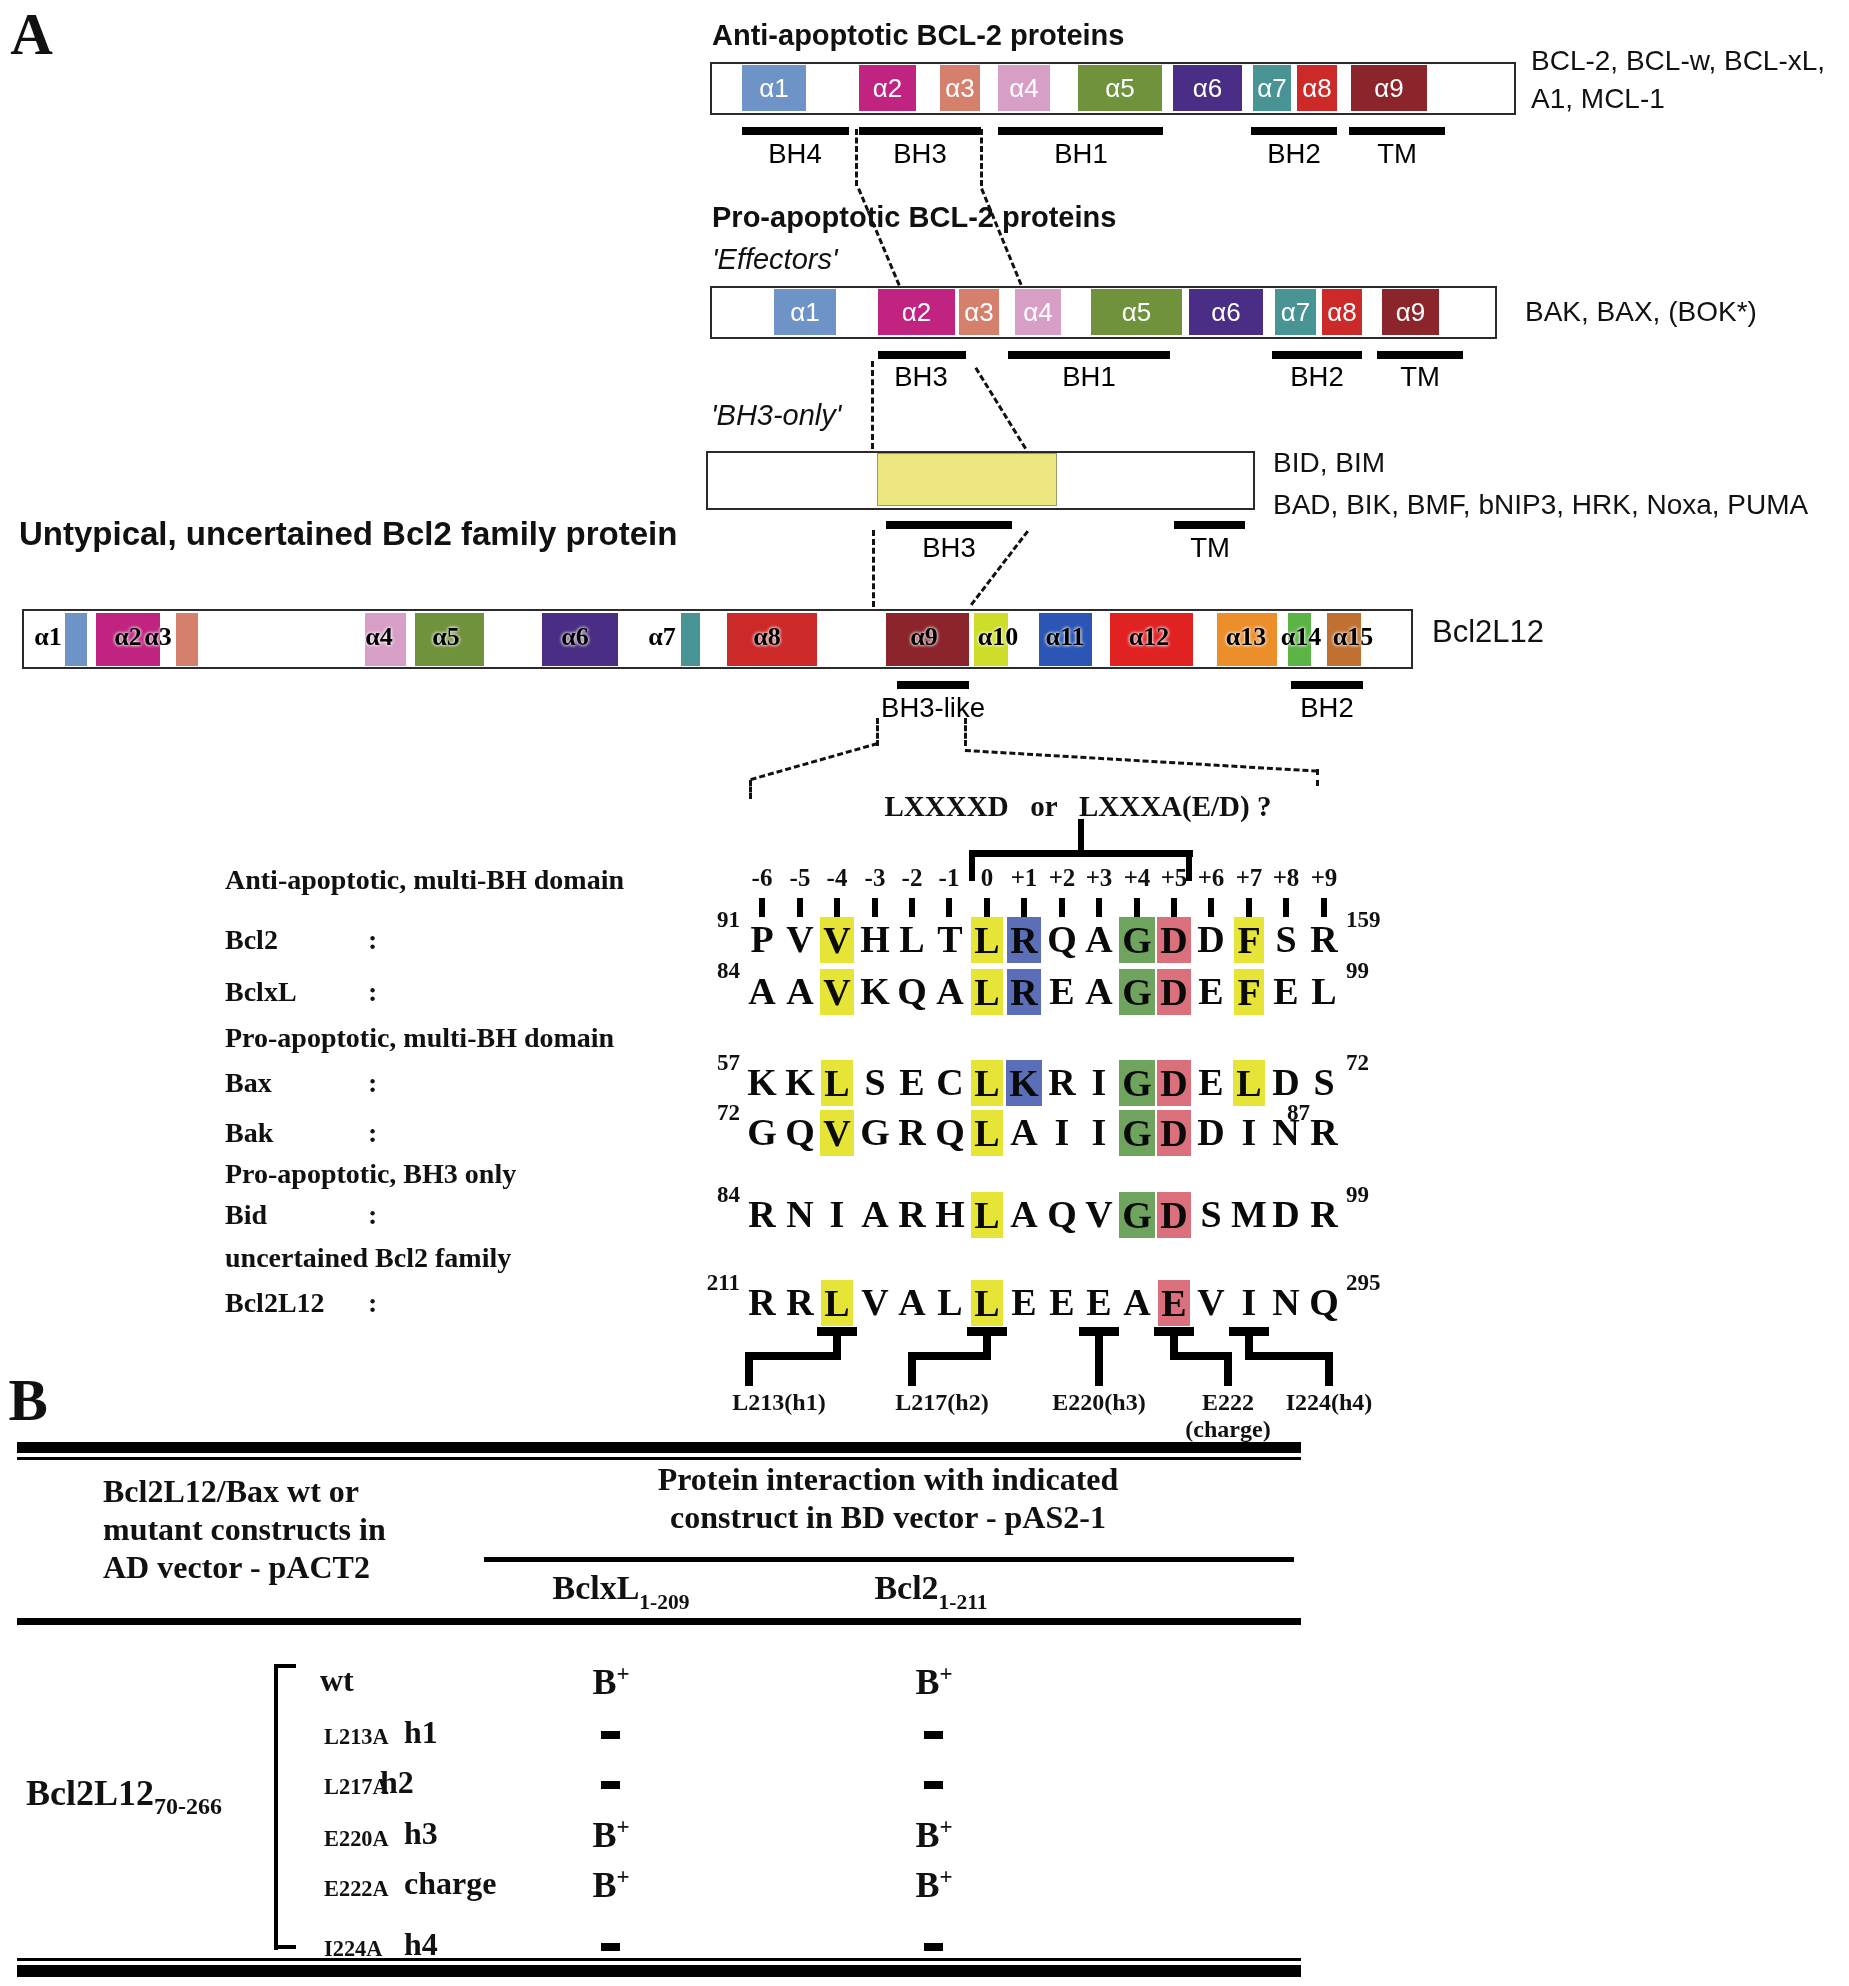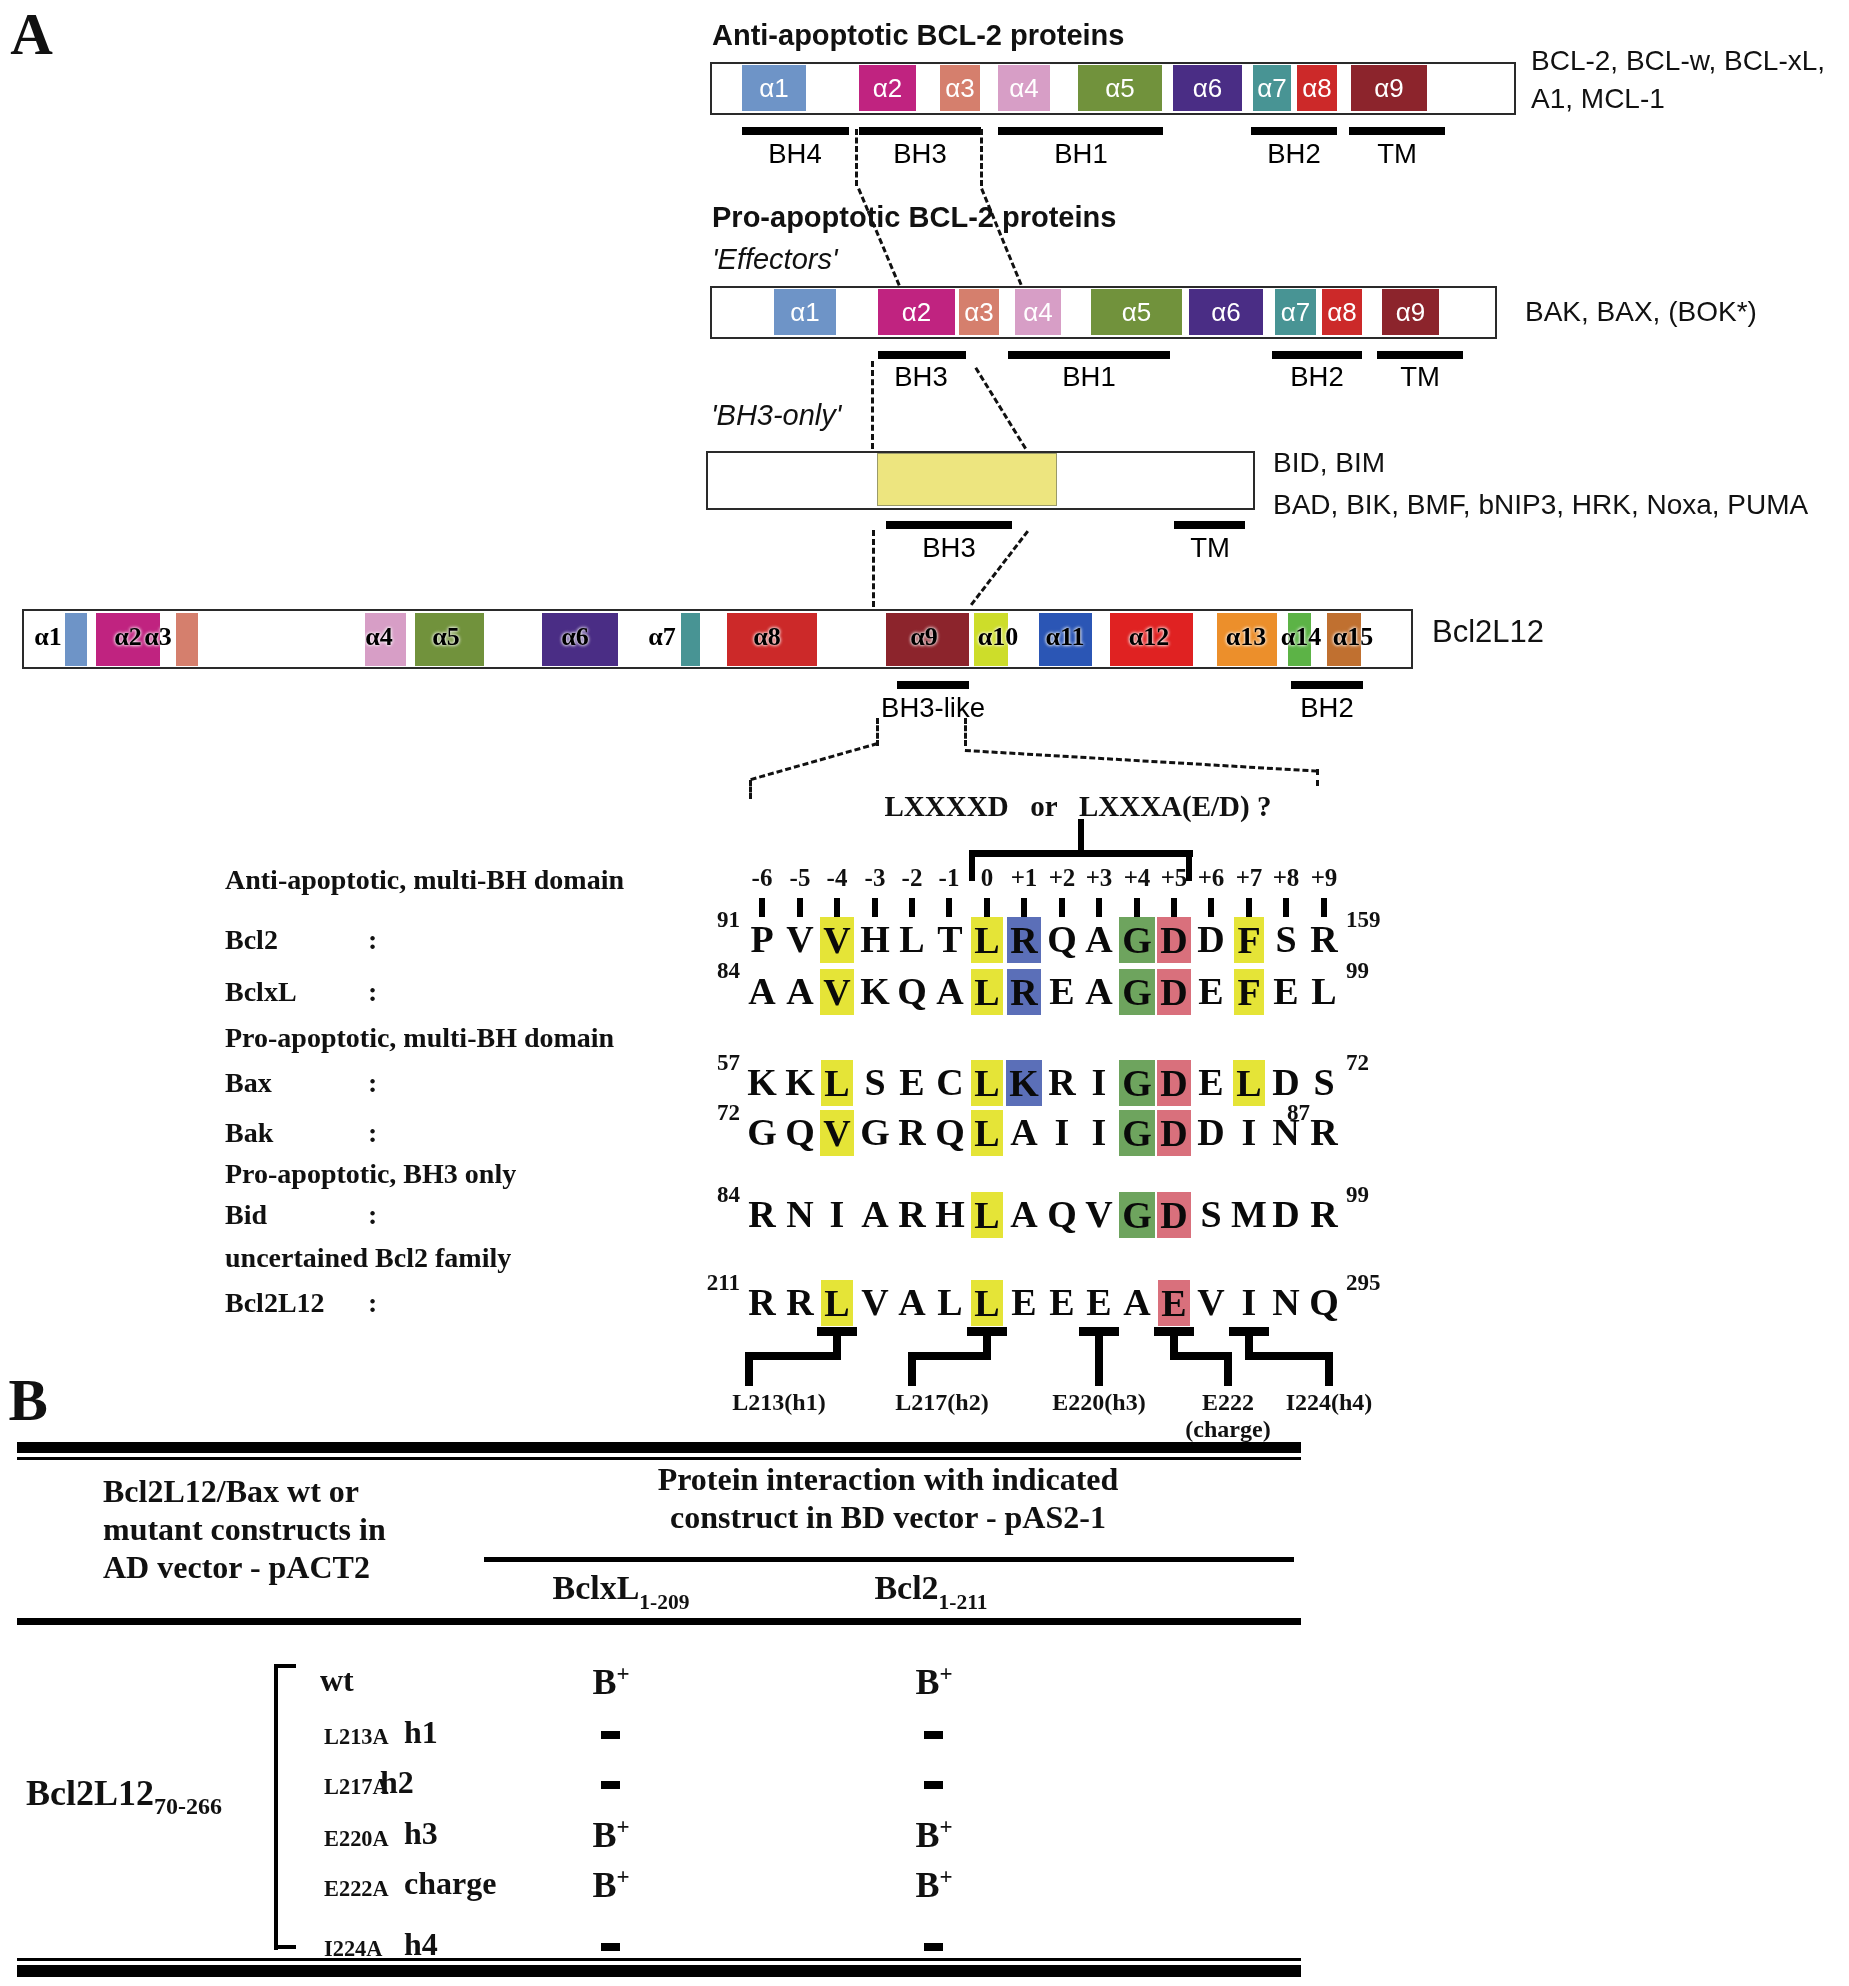--- a/index.html
+++ b/index.html
@@ -45,20 +45,21 @@
 
 <div id="canvas">
 
   <div class="abs panel-label" style="left:10.3px;top:0px;">A</div>
   <div class="abs panel-label" style="left:8.6px;top:1366px;">B</div>
 
   <div class="abs dg-title" style="left:712px;top:19px;">Anti-apoptotic BCL-2 proteins</div>
   <div class="abs dg-title" style="left:712px;top:201px;">Pro-apoptotic BCL-2 proteins</div>
   <div class="abs dg-sub" style="left:712px;top:243px;">'Effectors'</div>
   <div class="abs dg-sub" style="left:711px;top:399px;">'BH3-only'</div>
+  <div class="abs big-heading" style="left:19px;top:515px;">Untypical, uncertained Bcl2 family protein</div>
   <div class="abs prot-name" style="left:1432px;top:614px;">Bcl2L12</div>
 
   <div class="abs right-text" style="left:1531px;top:45px;">BCL-2, BCL-w, BCL-xL,</div>
   <div class="abs right-text" style="left:1531px;top:83px;">A1, MCL-1</div>
   <div class="abs right-text" style="left:1525px;top:296px;">BAK, BAX, (BOK*)</div>
   <div class="abs right-text" style="left:1273px;top:447px;">BID, BIM</div>
   <div class="abs right-text" style="left:1273px;top:489px;">BAD, BIK, BMF, bNIP3, HRK, Noxa, PUMA</div>
 
   <div class="abs motif ctr" style="left:1078px;top:790px;">LXXXXD   or   LXXXA(E/D) ?</div>
   <div class="abs al-header" style="left:225px;top:864px;">Anti-apoptotic, multi-BH domain</div>

